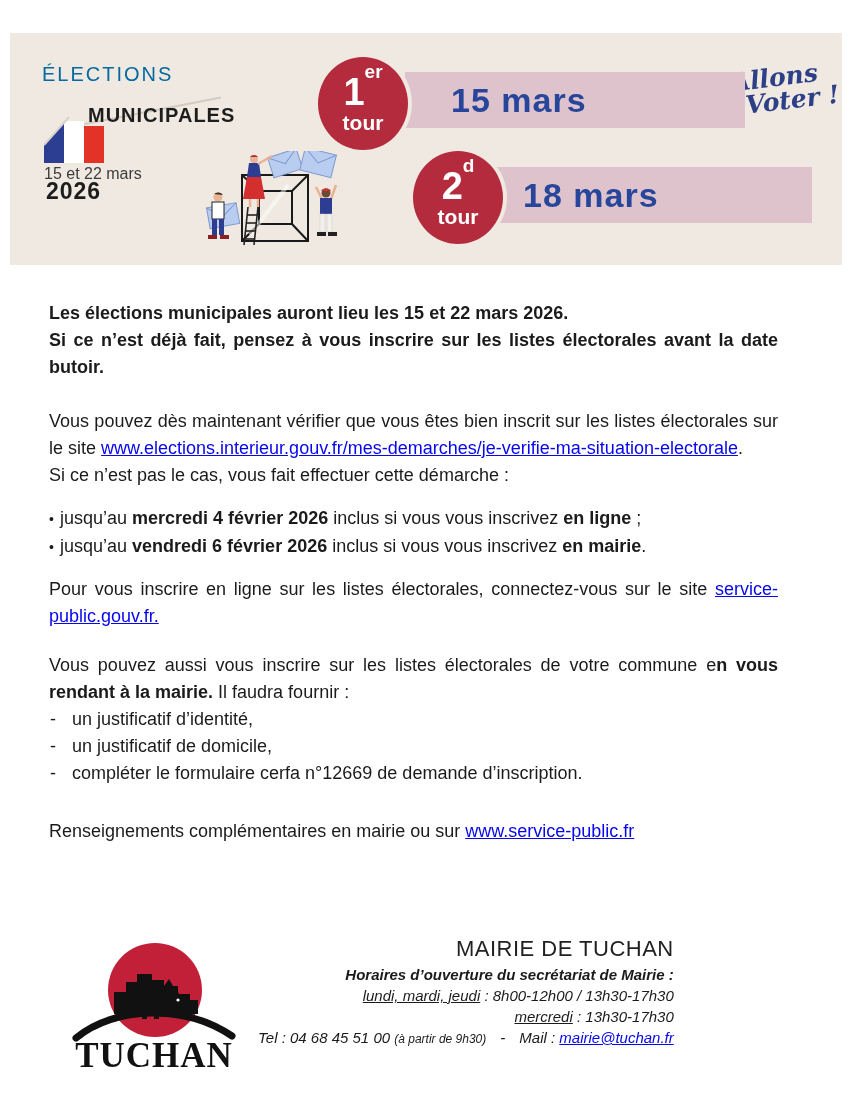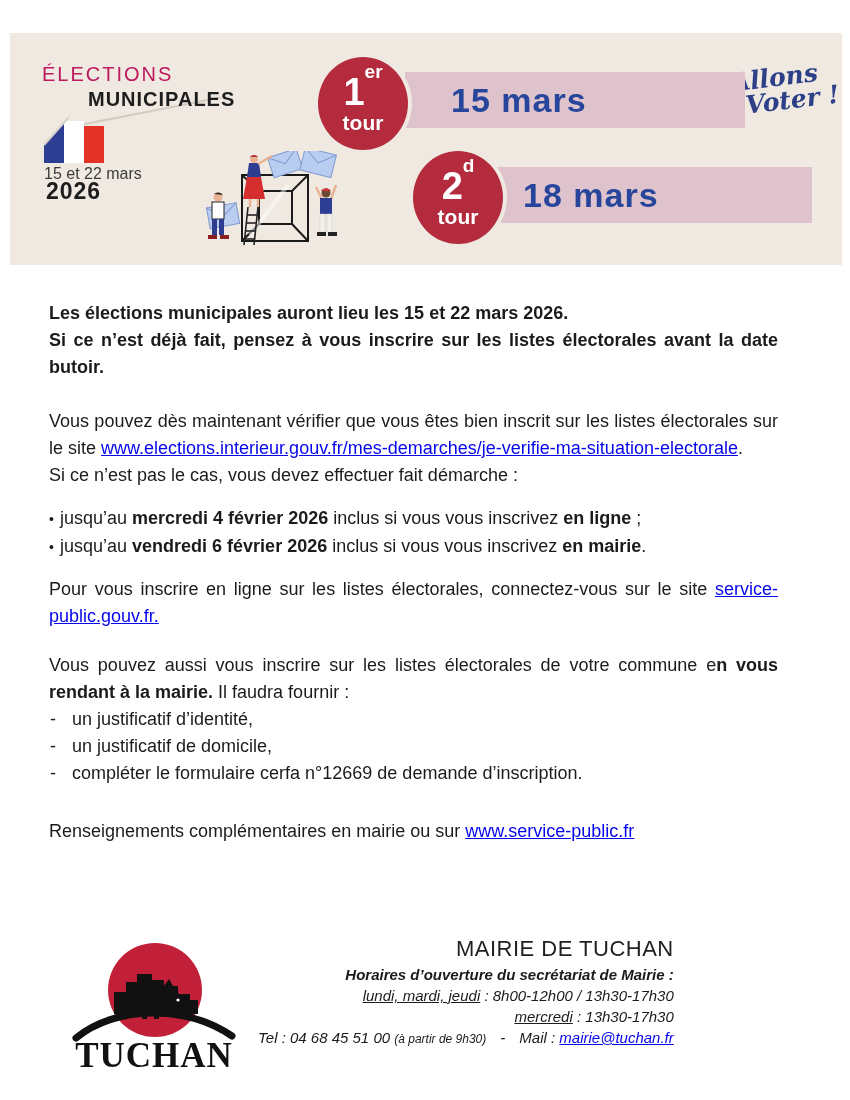--- a/index.html
+++ b/index.html
@@ -7,22 +7,22 @@
     position:relative; width:850px; height:1100px; background:#ffffff;
     font-family:"Liberation Sans", sans-serif; overflow:hidden;
   }
 
   
   .banner { position:absolute; left:10px; top:33px; width:832px; height:232px; background:#efe9e1; }
 
   .brand { position:absolute; left:32px; top:30px; width:210px; height:160px; }
   .crease { position:absolute; left:12px; top:66px; width:170px; height:2px;
             background:#d2cbc0; transform:rotate(-11deg); transform-origin:left center; }
-  .brand-l1 { font-size:20px; letter-spacing:2px; color:#be185d; font-weight:400; position:relative; }
-  .brand-l2 { font-size:20px; letter-spacing:1px; color:#1d1d1d; font-weight:700; margin-left:46px; margin-top:2px; position:relative; }
+  .brand-l1 { font-size:20px; letter-spacing:2px; color:#0369a1; font-weight:400; position:relative; }
+  .brand-l2 { font-size:20px; letter-spacing:1px; color:#1d1d1d; font-weight:700; margin-left:46px; margin-top:18px; position:relative; }
   .flag { position:absolute; left:2px; top:52px; }
   .brand-dates { position:absolute; left:2px; top:102px; font-size:16px; color:#3c3c3c; }
   .brand-year { position:absolute; left:4px; top:115px; font-size:23px; font-weight:700; letter-spacing:1px; color:#1d1d1d; }
 
   .illu { position:absolute; left:182px; top:118px; }
 
   .bar { position:absolute; height:56px; background:#dec3cc; color:#27469b; font-weight:700;
          font-size:34px; line-height:56px; z-index:1; box-sizing:border-box; letter-spacing:1px; }
   .bar1 { left:395px; top:39px; width:340px; padding-left:46px; }
   .bar2 { left:445px; top:134px; width:357px; padding-left:68px; }
@@ -169,21 +169,21 @@
     <div class="slogan">
       <div>Allons</div>
       <div class="slogan-l2">Voter !</div>
     </div>
   </div>
 
   <div class="content">
 
     <p class="p-intro"><span>Les élections municipales auront lieu les 15 et 22 mars 2026.</span><br><span>Si ce n’est déjà fait, pensez à vous inscrire sur les listes électorales avant la date butoir.</span></p>
 
-    <p class="p-verify"><span>Vous pouvez dès maintenant vérifier que vous êtes bien inscrit sur les listes électorales sur le site </span><a class="link">www.elections.interieur.gouv.fr/mes-demarches/je-verifie-ma-situation-electorale</a><span>.</span><br><span>Si ce n’est pas le cas, vous devez effectuer fait démarche :</span></p>
+    <p class="p-verify"><span>Vous pouvez dès maintenant vérifier que vous êtes bien inscrit sur les listes électorales sur le site </span><a class="link">www.elections.interieur.gouv.fr/mes-demarches/je-verifie-ma-situation-electorale</a><span>.</span><br><span>Si ce n’est pas le cas, vous fait effectuer cette démarche :</span></p>
 
     <div class="bullets">
       <div class="bullet-line"><span class="bullet">•</span><span>jusqu’au </span><b>mercredi 4 février 2026</b><span> inclus si vous vous inscrivez </span><b>en ligne</b><span> ;</span></div>
       <div class="bullet-line"><span class="bullet">•</span><span>jusqu’au </span><b>vendredi 6 février 2026</b><span> inclus si vous vous inscrivez </span><b>en mairie</b><span>.</span></div>
     </div>
 
     <p class="p-online"><span>Pour vous inscrire en ligne sur les listes électorales, connectez-vous sur le site </span><a class="link">service-public.gouv.fr.</a></p>
 
     <div class="block-mairie">
       <p><span>Vous pouvez aussi vous inscrire sur les listes électorales de votre commune e</span><b>n vous rendant à la mairie.</b><span> Il faudra fournir :</span></p>

